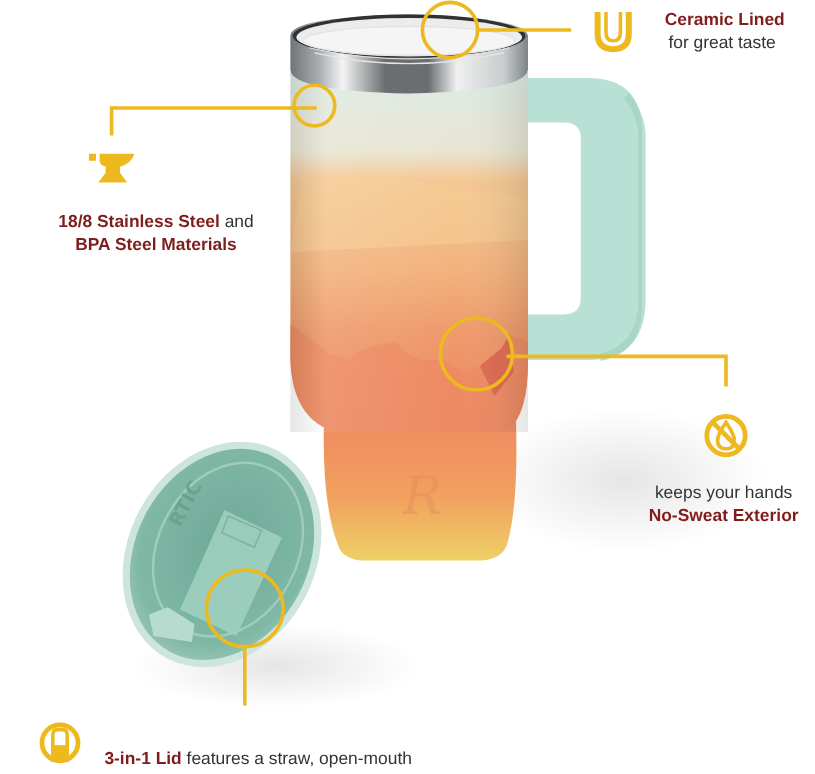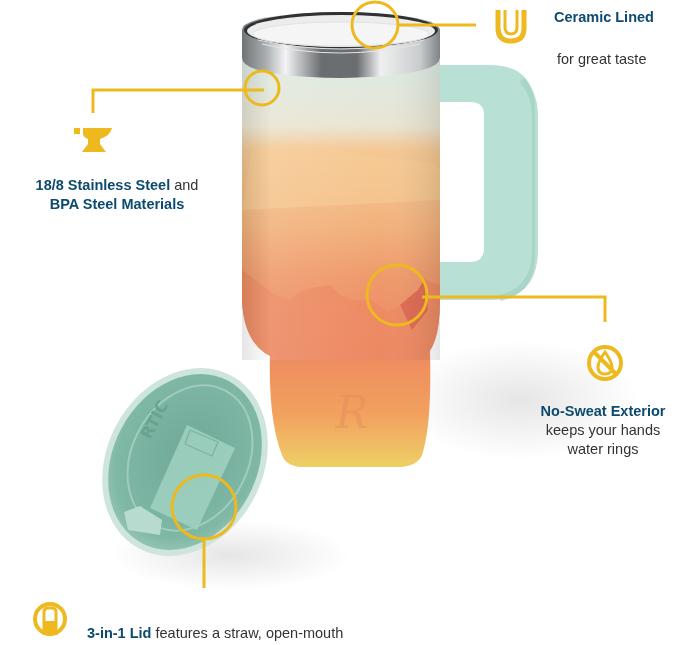--- a/index.html
+++ b/index.html
@@ -1,19 +1,19 @@
 <!DOCTYPE html>
 <html><head>
 <meta charset="utf-8">
 <style>
   html, body { margin:0; padding:0; }
   body { width:679px; height:645px; background:#ffffff; position:relative; overflow:hidden; font-family:"Liberation Sans", sans-serif; color:#2b2b2b; }
   .abs { position:absolute; }
   .feature-text { position:absolute; font-size:14.5px; line-height:19px; color:#333; }
-  .feature-text b { font-weight:700; color:#0c4a6e; }
+  .feature-text b { font-weight:700; color:#7f1d1d; }
   .center { text-align:center; }
   svg { display:block; }
 </style>
 </head>
 <body>
 
 <svg class="abs" style="left:0;top:0" width="679" height="645" viewBox="0 0 679 645">
   <defs>
     <linearGradient id="bodyGrad" x1="0" y1="0" x2="0" y2="1">
       <stop offset="0" stop-color="#dcebe4"></stop>
@@ -107,45 +107,44 @@
 </svg>
 
 <div class="abs" style="left:495px;top:8px;">
   <svg width="32" height="36" viewBox="0 0 32 36">
     <path d="M3 2 L3 20 Q3 33 16 33 Q29 33 29 20 L29 2" fill="none" stroke="#EDB91F" stroke-width="5"></path>
     <path d="M10 2 L10 19 Q10 26 16 26 Q22 26 22 19 L22 2" fill="none" stroke="#EDB91F" stroke-width="3"></path>
   </svg>
 </div>
 <div class="feature-text" style="left:554px;top:8px;">
   <div><b>Ceramic Lined</b></div>
-  <div style="padding-left:3px;margin-top:23px;">for great taste</div>
+  <div style="padding-left:3px;">for great taste</div>
 </div>
 
 <div class="abs" style="left:74px;top:128px;">
   <svg width="40" height="26" viewBox="0 0 40 26">
     <path d="M0 0 L6 0 L6 6 L0 6 Z" fill="#EDB91F"></path>
     <path d="M9 0 L38 0 Q36 8 26 11 L26 16 L32 24 L8 24 L14 16 L14 11 Q8 9 9 4 Z" fill="#EDB91F"></path>
   </svg>
 </div>
-<div class="feature-text center" style="left:0px;top:176px;width:186px;padding-left:24px;">
+<div class="feature-text center" style="left:13px;top:176px;width:186px;padding-left:24px;">
   <div><b>18/8 Stainless Steel</b><span> and</span></div>
   <div><b>BPA Steel Materials</b></div>
 </div>
 
 <div class="abs" style="left:585px;top:343px;">
   <svg width="40" height="40" viewBox="0 0 40 40">
     <circle cx="20" cy="20" r="16" fill="none" stroke="#EDB91F" stroke-width="4"></circle>
     <path d="M20 9 Q13 19 13 24 Q13 31 20 31 Q27 31 27 24 Q27 19 20 9 Z" fill="none" stroke="#EDB91F" stroke-width="3"></path>
     <line x1="9" y1="9" x2="31" y2="31" stroke="#EDB91F" stroke-width="4"></line>
   </svg>
 </div>
 <div class="feature-text center" style="left:527px;top:402px;width:152px;">
+  <div>keeps your hands</div>
   <div><b>No-Sweat Exterior</b></div>
-  <div>keeps your hands</div>
-  <div>water rings</div>
 </div>
 
 <div class="abs" style="left:32px;top:601px;">
   <svg width="36" height="36" viewBox="0 0 36 36">
     <circle cx="18" cy="18" r="15" fill="none" stroke="#EDB91F" stroke-width="4"></circle>
     <path d="M12 34 L12 11 Q12 7 16 7 L20 7 Q24 7 24 11 L24 34" fill="none" stroke="#EDB91F" stroke-width="3"></path>
     <rect x="12" y="20" width="12" height="13" fill="#EDB91F"></rect>
   </svg>
 </div>
 <div class="feature-text" style="left:87px;top:604px;margin-top:20px;">

